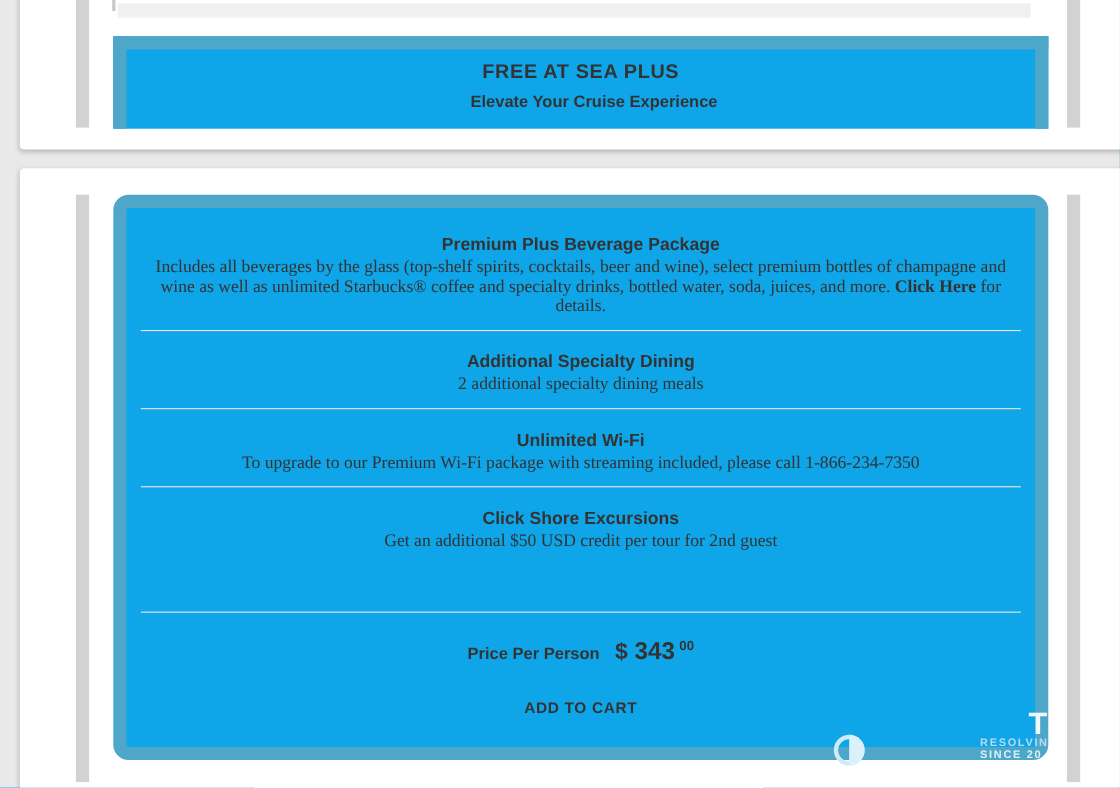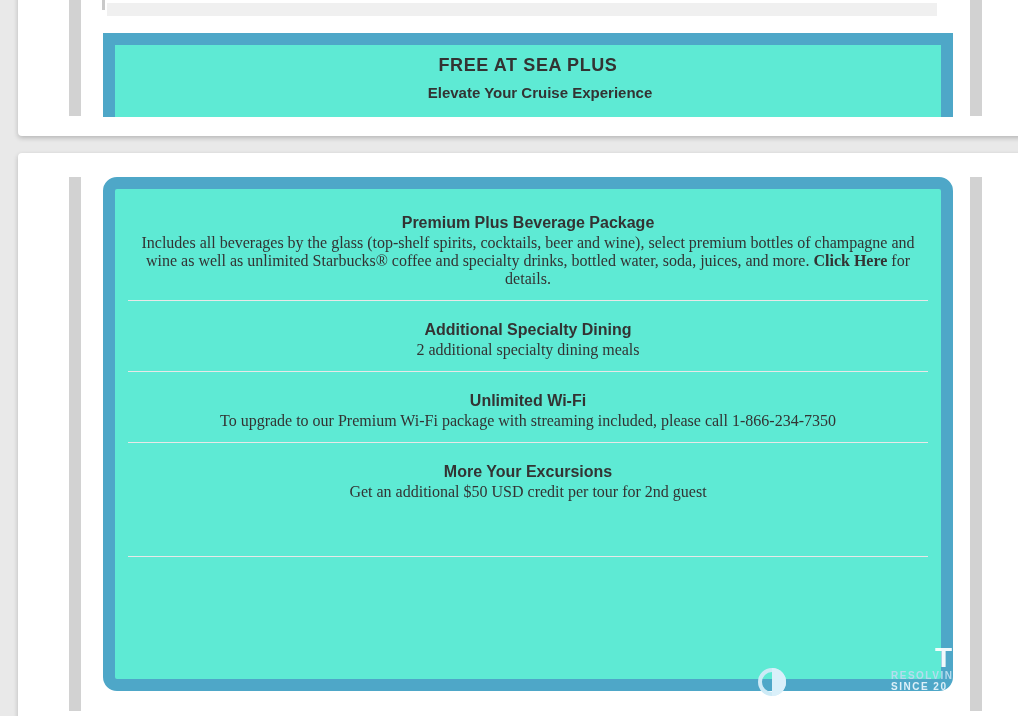--- a/index.html
+++ b/index.html
@@ -52,21 +52,21 @@
     position:absolute;
     left:84px;top:24px;
     width:3px;height:10px;
     background:#c9c9c9;
   }
 
   .blue-card{
     position:absolute;
     left:85px;
     width:850px;
-    background:#5eead4;
+    background:#0ea5e9;
     border:12px solid var(--accent);
   }
   #promo-card{
     top:57px;
     height:84px;
     border-bottom:none;
     text-align:center;
   }
   .promo-title{
     margin-top:10px;
@@ -219,25 +219,34 @@
     </div>
     <div class="divider"></div>
 
     <div class="section sec-wifi">
       <h3>Unlimited Wi-Fi</h3>
       <p class="desc">To upgrade to our Premium Wi-Fi package with streaming included, please call 1-866-234-7350</p>
     </div>
     <div class="divider"></div>
 
     <div class="section sec-excursions">
-      <h3>More Your Excursions</h3>
+      <h3>Click Shore Excursions</h3>
       <p class="desc">Get an additional $50 USD credit per tour for 2nd guest</p>
     </div>
     <div class="divider"></div>
 
+    <div class="section sec-price">
+      <div class="price-row">
+        <span class="price-label">Price Per Person</span>
+        <span class="price-currency">$</span>
+        <span class="price-amount">343</span>
+        <span class="price-cents">00</span>
+      </div>
+      <span class="add-to-cart">ADD TO CART</span>
+    </div>
 
   </div>
 </div>
 
 <div id="watermark">
   <span class="wm-fragment">T</span>
   <span class="wm-circle">
     <svg width="30" height="30" viewBox="0 0 30 30">
       <circle cx="15" cy="15" r="12" fill="none" stroke="#cdeaf6" stroke-width="4"></circle>
       <path d="M15 1 A14 14 0 0 1 15 29 Z" fill="#daf0fa"></path>

